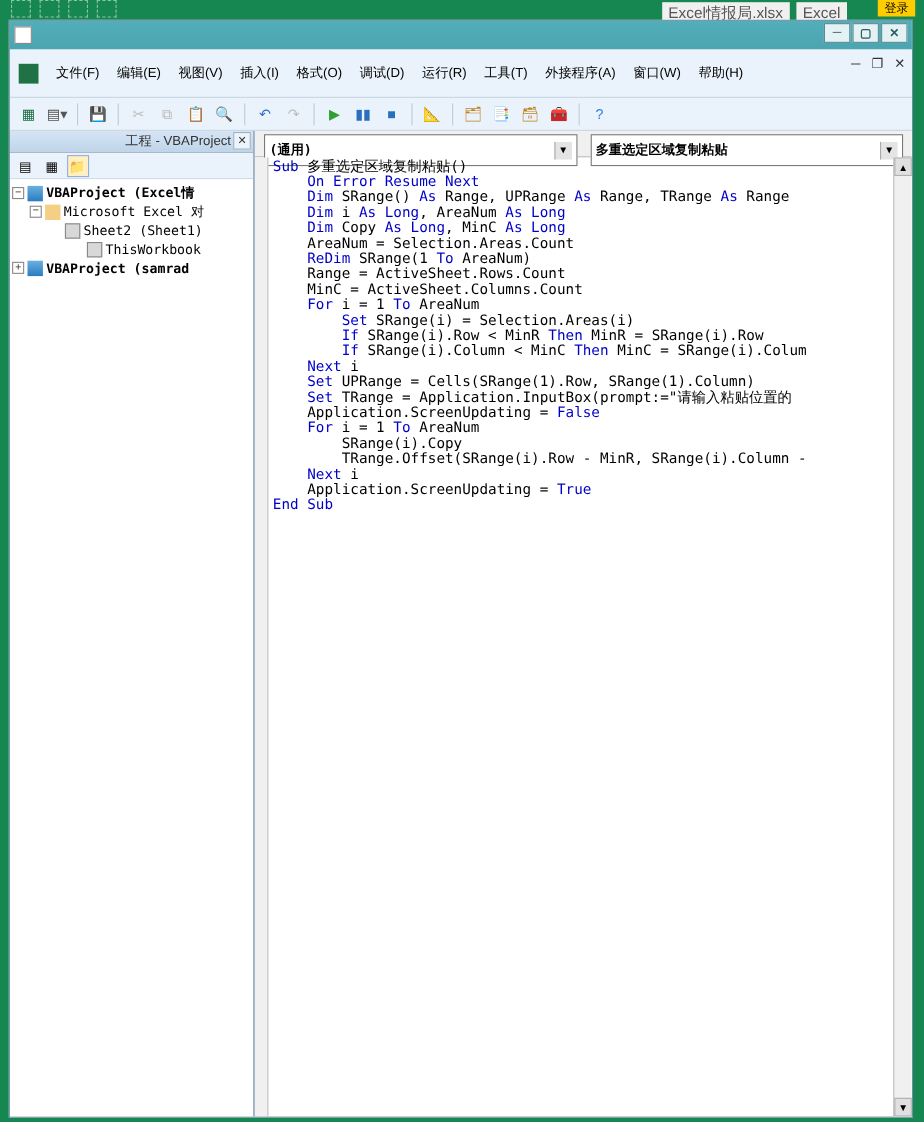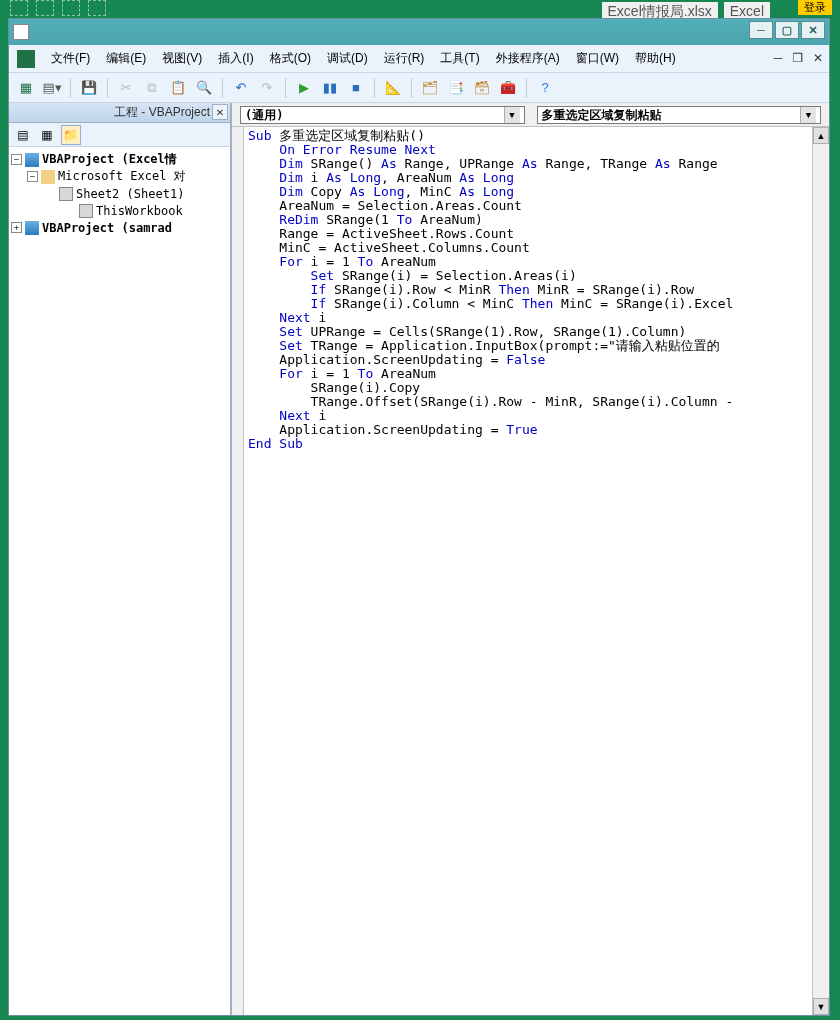--- a/index.html
+++ b/index.html
@@ -62,21 +62,21 @@
     position:absolute; right:4px; top:2px;
     display:flex; gap:2px;
   }
   .win-controls div {
     width:24px; height:18px; background:#e5f2f4;
     border:1px solid #5a8a92; display:flex;
     align-items:center; justify-content:center;
     color:#2c5c64; font-size:11px; font-weight:bold;
   }
   .menubar {
-    height: 28px;
+    height: 44px;
     background: #eaf3fb;
     display: flex;
     align-items: center;
     padding: 0 8px;
     gap: 8px;
     border-bottom:1px solid #c9d6e1;
     position:relative;
   }
   .menubar .excel-icon {
     width:18px; height:18px; background:#207245;
@@ -171,21 +171,21 @@
   .code-panel {
     flex:1; display:flex; flex-direction:column;
     background:#fff; border-left:1px solid #9fb2c4;
   }
   .combo-row {
     height:24px; display:flex; gap:12px;
     padding:3px 8px; background:#f0f0f0;
     border-bottom:1px solid #c0c0c0;
   }
   .combo {
-    flex:1; height:18px; background:#fff;
+    flex:1; height:29px; background:#fff;
     border:1px solid #7a7a7a; display:flex;
     align-items:center; padding:0 4px;
     font-family:"SimSun", monospace; font-size:12px;
     justify-content:space-between;
     font-weight:bold;
   }
   .combo .arrow {
     width:16px; height:16px; background:#e4e4e4;
     border-left:1px solid #aaa;
     display:flex; align-items:center; justify-content:center;
@@ -354,21 +354,21 @@
 <span class="kw">    Dim</span><span> SRange() </span><span class="kw">As</span><span> Range, UPRange </span><span class="kw">As</span><span> Range, TRange </span><span class="kw">As</span><span> Range</span>
 <span class="kw">    Dim</span><span> i </span><span class="kw">As Long</span><span>, AreaNum </span><span class="kw">As Long</span>
 <span class="kw">    Dim</span><span> Copy </span><span class="kw">As Long</span><span>, MinC </span><span class="kw">As Long</span>
 <span>    AreaNum = Selection.Areas.Count</span>
 <span class="kw">    ReDim</span><span> SRange(1 </span><span class="kw">To</span><span> AreaNum)</span>
 <span>    Range = ActiveSheet.Rows.Count</span>
 <span>    MinC = ActiveSheet.Columns.Count</span>
 <span class="kw">    For</span><span> i = 1 </span><span class="kw">To</span><span> AreaNum</span>
 <span class="kw">        Set</span><span> SRange(i) = Selection.Areas(i)</span>
 <span class="kw">        If</span><span> SRange(i).Row &lt; MinR </span><span class="kw">Then</span><span> MinR = SRange(i).Row</span>
-<span class="kw">        If</span><span> SRange(i).Column &lt; MinC </span><span class="kw">Then</span><span> MinC = SRange(i).Excel</span>
+<span class="kw">        If</span><span> SRange(i).Column &lt; MinC </span><span class="kw">Then</span><span> MinC = SRange(i).Colum</span>
 <span class="kw">    Next</span><span> i</span>
 <span class="kw">    Set</span><span> UPRange = Cells(SRange(1).Row, SRange(1).Column)</span>
 <span class="kw">    Set</span><span> TRange = Application.InputBox(prompt:="请输入粘贴位置的</span>
 <span>    Application.ScreenUpdating = </span><span class="kw">False</span>
 <span class="kw">    For</span><span> i = 1 </span><span class="kw">To</span><span> AreaNum</span>
 <span>        SRange(i).Copy</span>
 <span>        TRange.Offset(SRange(i).Row - MinR, SRange(i).Column -</span>
 <span class="kw">    Next</span><span> i</span>
 <span>    Application.ScreenUpdating = </span><span class="kw">True</span>
 <span class="kw">End Sub</span>

